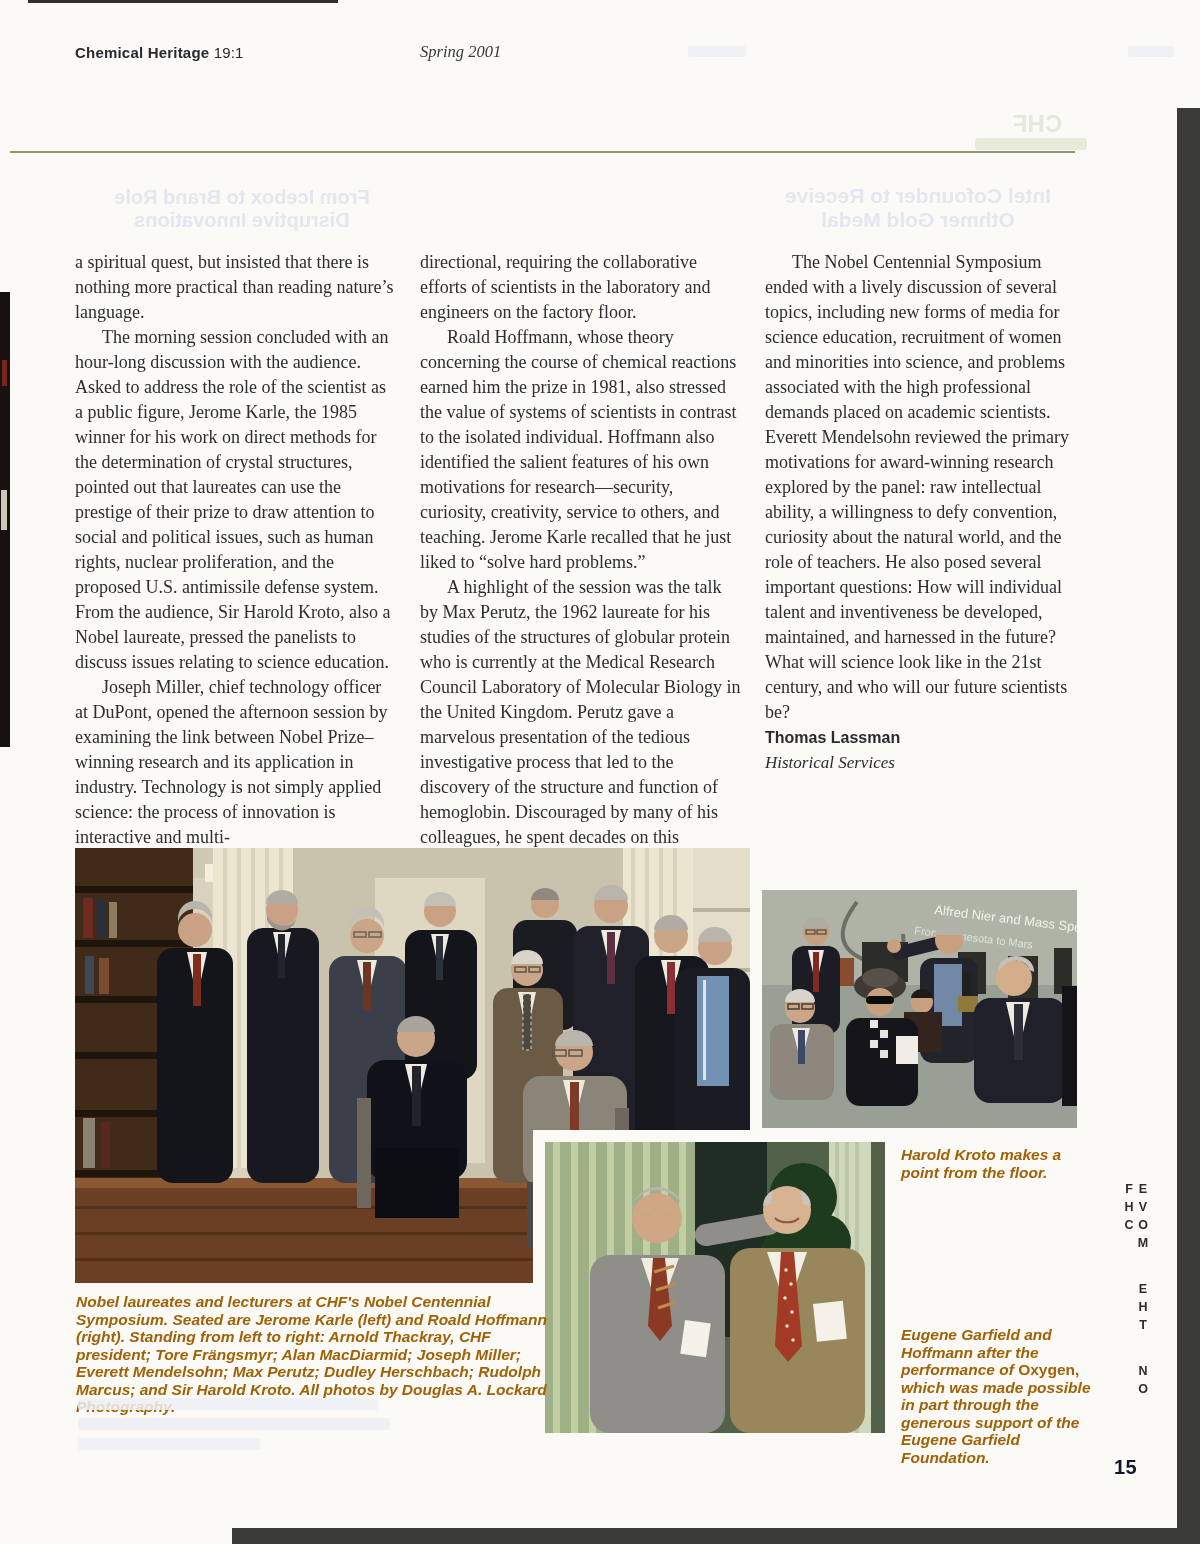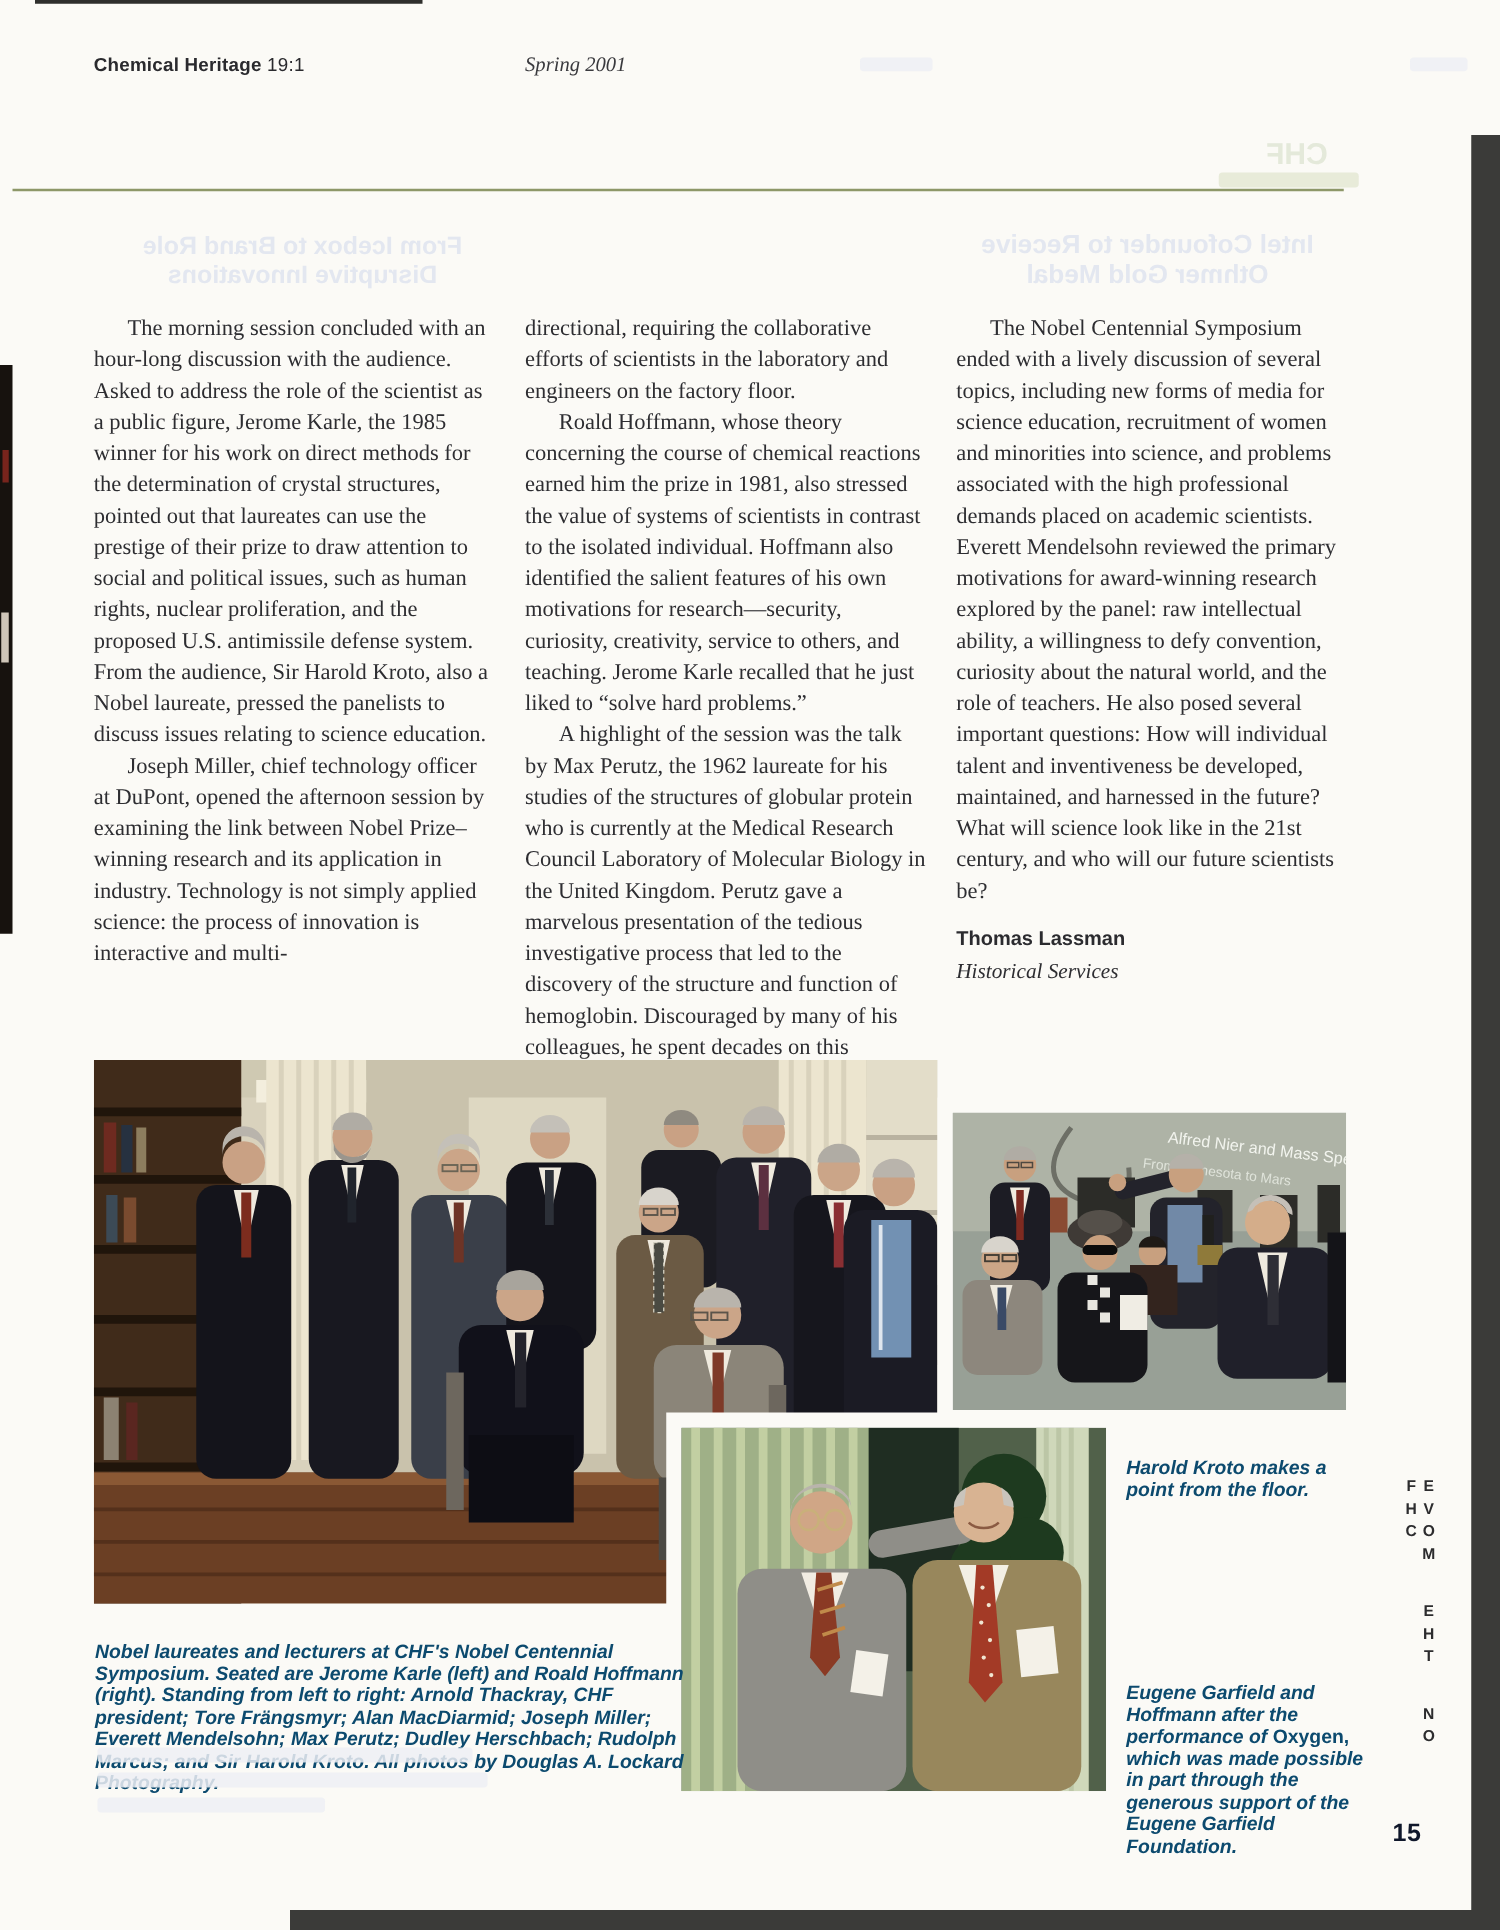--- a/index.html
+++ b/index.html
@@ -24,21 +24,21 @@
   .col p{margin:0;}
   .col p.indent{text-indent:27px;}
   .byline-name{font-family:"Liberation Sans",sans-serif;font-weight:700;font-size:16px;color:#2b2b2f;}
   .byline-dept{font-style:italic;font-size:17px;color:#2d2d31;}
   
   .photo{position:absolute;overflow:hidden;}
   .photo svg{display:block;width:100%;height:100%;}
   .photo-frame{position:absolute;background:#fbfaf6;padding:12px;}
   
   .caption{position:absolute;font-family:"Liberation Sans",sans-serif;font-weight:700;font-style:italic;
-           font-size:15.5px;line-height:17.5px;color:#0c4a6e;margin-top:20px;}
+           font-size:15.5px;line-height:17.5px;color:#a16207;}
   .caption .upright{font-style:normal;}
   
   .vlabel{position:absolute;writing-mode:vertical-rl;text-orientation:upright;
           font-family:"Liberation Sans",sans-serif;font-weight:700;font-size:12.5px;
           letter-spacing:4px;word-spacing:10px;color:#2c2c2e;}
   .pagenum{position:absolute;font-family:"Liberation Sans",sans-serif;font-weight:700;
            font-size:20px;color:#0f172a;letter-spacing:.5px;}
   
   .scan-dark{background:#3b3b39;}
   .edge-strip{background:#17120e;}
@@ -66,31 +66,32 @@
   <div class="abs ghost" style="left:88px;top:186px;width:308px;font-size:20px;" data-name="ghost-headline-left">
     <div data-name="ghost-headline-left-line1">From Icebox to Brand Role</div>
     <div data-name="ghost-headline-left-line2">Disruptive Innovations</div>
   </div>
   <div class="abs ghost" style="left:768px;top:184px;width:300px;font-size:21px;" data-name="ghost-headline-right">
     <div data-name="ghost-headline-right-line1">Intel Cofounder to Receive</div>
     <div data-name="ghost-headline-right-line2">Othmer Gold Medal</div>
   </div>
 
   <div class="col" style="left:75px;width:323px;" data-name="article-column-1">
+    <p data-name="body-paragraph">a spiritual quest, but insisted that there is nothing more practical than reading nature’s language.</p>
     <p class="indent" data-name="body-paragraph">The morning session concluded with an hour-long discussion with the audience. Asked to address the role of the scientist as a public figure, Jerome Karle, the 1985 winner for his work on direct methods for the determination of crystal structures, pointed out that laureates can use the prestige of their prize to draw attention to social and political issues, such as human rights, nuclear proliferation, and the proposed U.S. antimissile defense system. From the audience, Sir Harold Kroto, also a Nobel laureate, pressed the panelists to discuss issues relating to science education.</p>
     <p class="indent" data-name="body-paragraph">Joseph Miller, chief technology officer at DuPont, opened the afternoon session by examining the link between Nobel Prize–winning research and its application in industry. Technology is not simply applied science: the process of innovation is interactive and multi-</p>
   </div>
   <div class="col" style="left:420px;width:323px;" data-name="article-column-2">
     <p data-name="body-paragraph">directional, requiring the collaborative efforts of scientists in the laboratory and engineers on the factory floor.</p>
     <p class="indent" data-name="body-paragraph">Roald Hoffmann, whose theory concerning the course of chemical reactions earned him the prize in 1981, also stressed the value of systems of scientists in contrast to the isolated individual. Hoffmann also identified the salient features of his own motivations for research—security, curiosity, creativity, service to others, and teaching. Jerome Karle recalled that he just liked to “solve hard problems.”</p>
     <p class="indent" data-name="body-paragraph">A highlight of the session was the talk by Max Perutz, the 1962 laureate for his studies of the structures of globular protein who is currently at the Medical Research Council Laboratory of Molecular Biology in the United Kingdom. Perutz gave a marvelous presentation of the tedious investigative process that led to the discovery of the structure and function of hemoglobin. Discouraged by many of his colleagues, he spent decades on this problem, until</p>
   </div>
   <div class="col" style="left:765px;width:322px;" data-name="article-column-3">
     <p class="indent" data-name="body-paragraph">The Nobel Centennial Symposium ended with a lively discussion of several topics, including new forms of media for science education, recruitment of women and minorities into science, and problems associated with the high professional demands placed on academic scientists. Everett Mendelsohn reviewed the primary motivations for award-winning research explored by the panel: raw intellectual ability, a willingness to defy convention, curiosity about the natural world, and the role of teachers. He also posed several important questions: How will individual talent and inventiveness be developed, maintained, and harnessed in the future? What will science look like in the 21st century, and who will our future scientists be?</p>
-    <div style="margin-top:14px;">
+    <div style="">
       <div class="byline-name" data-name="byline-name">Thomas Lassman</div>
       <div class="byline-dept" data-name="byline-department">Historical Services</div>
     </div>
   </div>
 
   <div class="photo" style="left:75px;top:848px;width:675px;height:435px;" data-name="group-photo">
     <svg viewBox="0 0 675 435" preserveAspectRatio="none" data-name="group-photo-image">
       <rect width="675" height="435" fill="#d9d2bd"></rect>
       <rect width="675" height="30" fill="#cfc9b2"></rect>
       <rect x="130" y="16" width="235" height="18" fill="#f3eedd"></rect>

